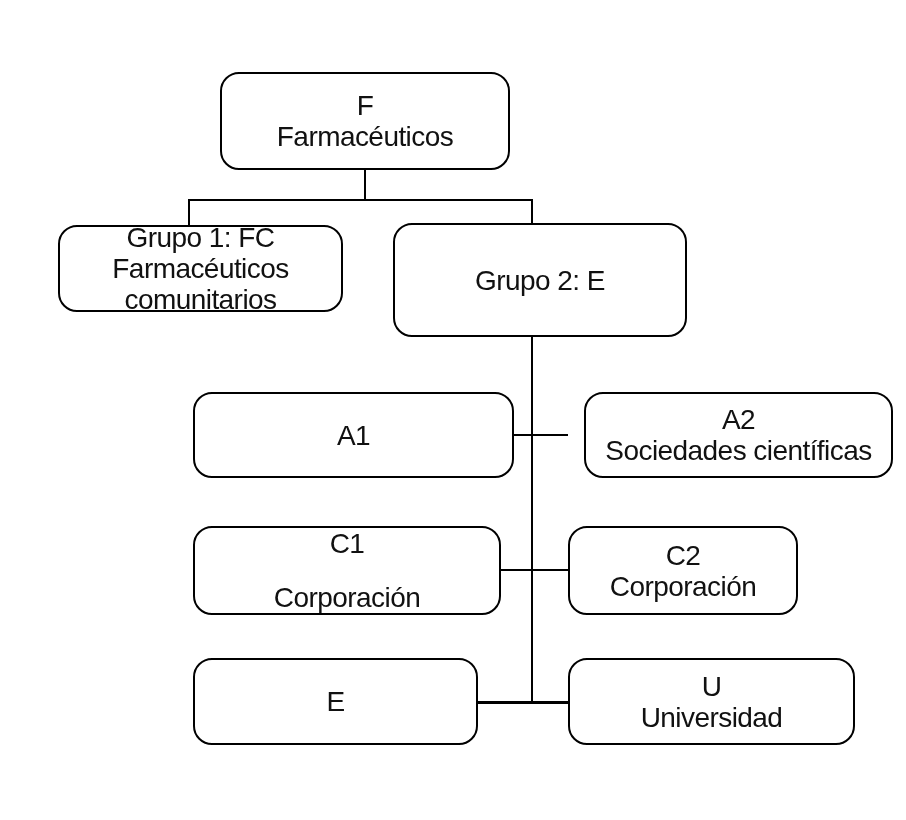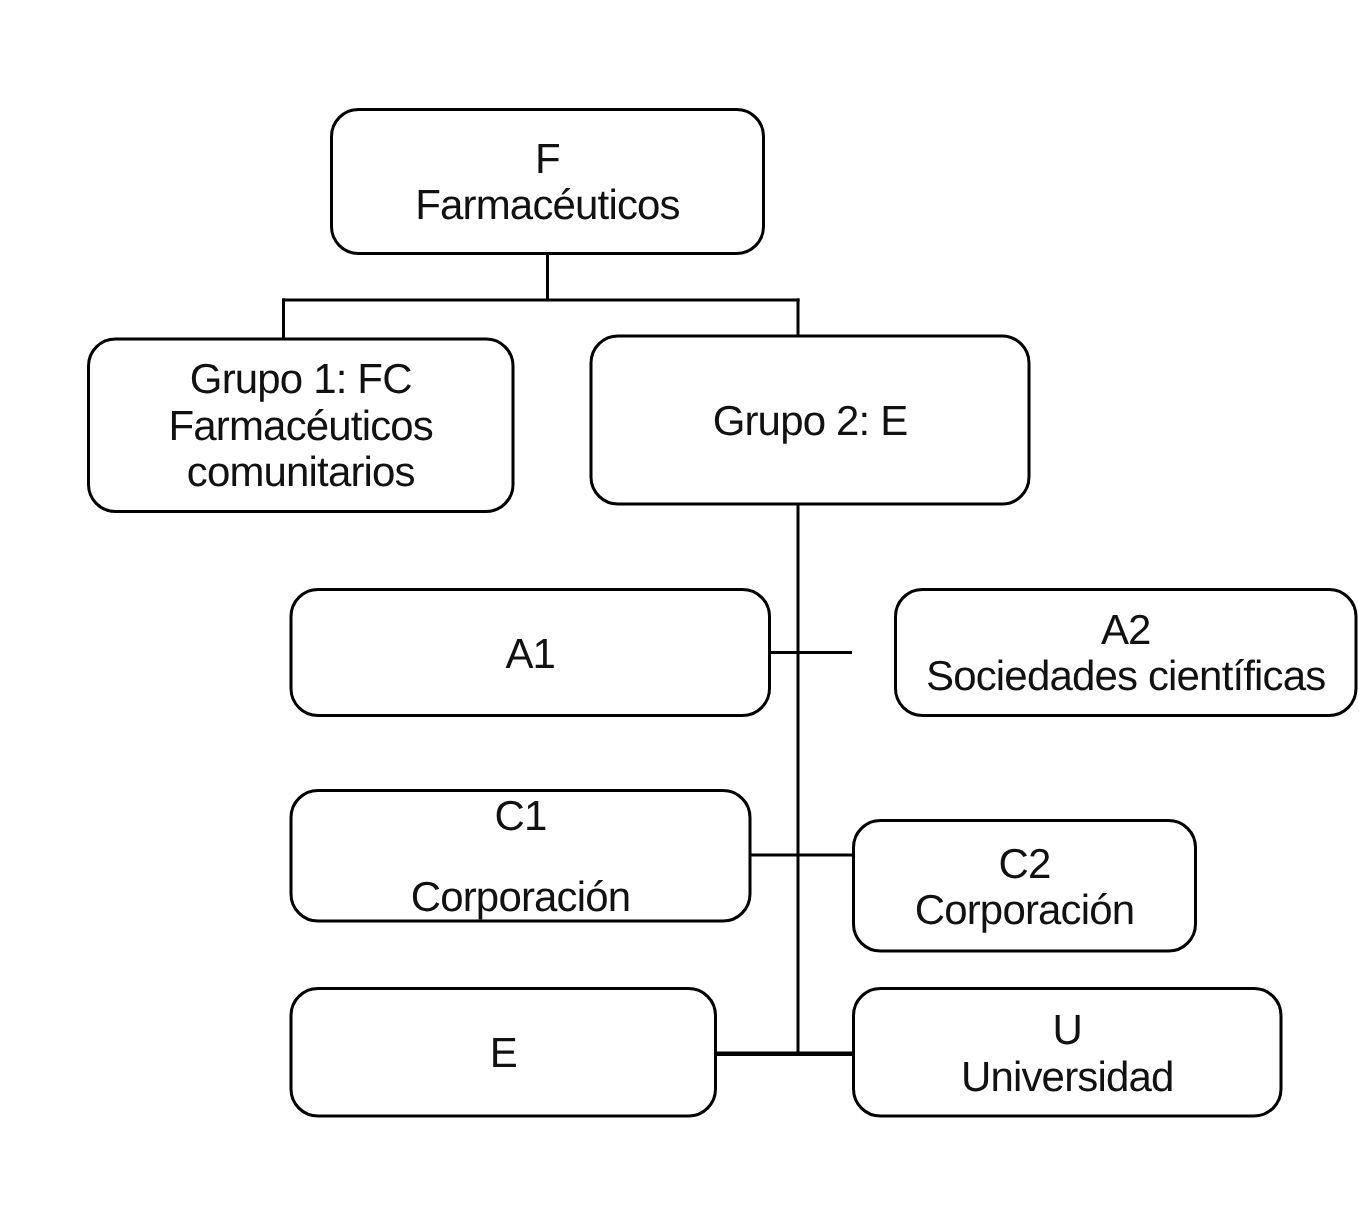--- a/index.html
+++ b/index.html
@@ -37,26 +37,26 @@
     display: block;
     white-space: nowrap;
   }
   .connector {
     position: absolute;
     background: #000000;
     z-index: 1;
   }
   
   #node-root   { left: 220px; top: 72px;  width: 290px; height: 98px; }
-  #node-group1 { left: 58px;  top: 225px; width: 285px; height: 117px; }
+  #node-group1 { left: 58px;  top: 225px; width: 285px; height: 87px; }
   #node-group2 { left: 393px; top: 223px; width: 294px; height: 114px; }
   #node-a1     { left: 193px; top: 392px; width: 321px; height: 86px; }
-  #node-a2     { left: 596px; top: 392px; width: 309px; height: 86px; text-align: center; }
+  #node-a2     { left: 584px; top: 392px; width: 309px; height: 86px; text-align: center; }
   #node-c1     { left: 193px; top: 526px; width: 308px; height: 89px; justify-content: space-between; }
-  #node-c2     { left: 568px; top: 526px; width: 230px; height: 89px; margin-top: 20px; }
+  #node-c2     { left: 568px; top: 526px; width: 230px; height: 89px; }
   #node-e      { left: 193px; top: 658px; width: 285px; height: 87px; }
   #node-u      { left: 568px; top: 658px; width: 287px; height: 87px; }
   
   #conn-root-stub   { left: 364px; top: 170px; width: 2px;   height: 30px; }
   #conn-branch      { left: 188px; top: 199px; width: 345px; height: 2px; }
   #conn-g1-stub     { left: 188px; top: 199px; width: 2px;   height: 27px; }
   #conn-g2-stub     { left: 531px; top: 199px; width: 2px;   height: 25px; }
   #conn-spine       { left: 531px; top: 336px; width: 2px;   height: 367px; }
   #conn-row1        { left: 478px; top: 434px; width: 90px;  height: 2px; }
   #conn-row2        { left: 478px; top: 569px; width: 90px;  height: 2px; }

